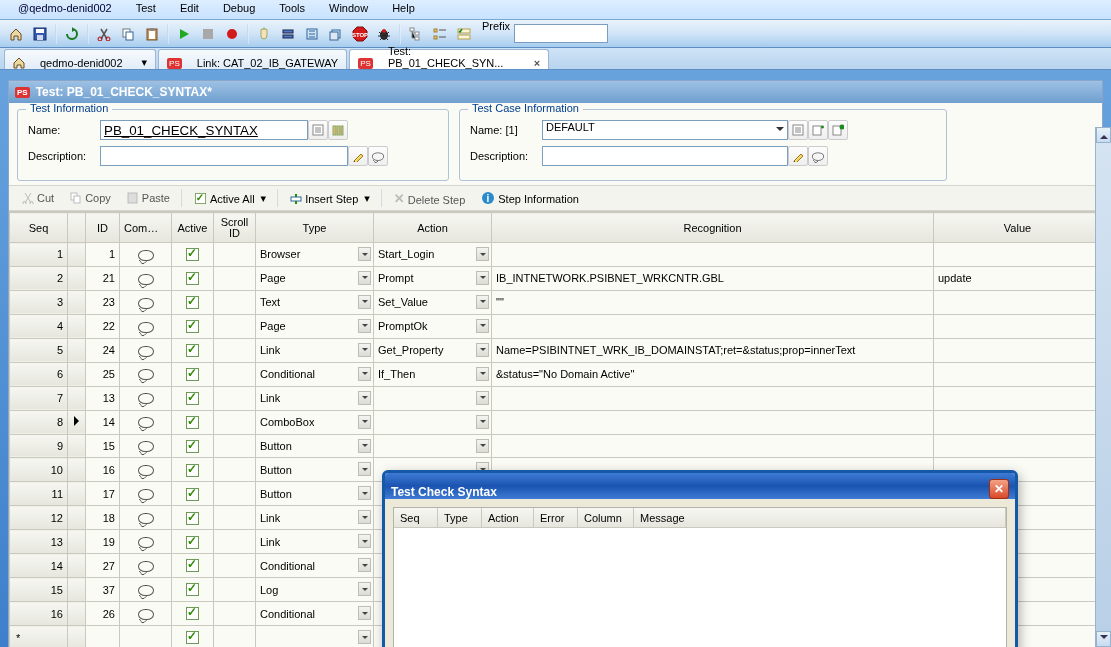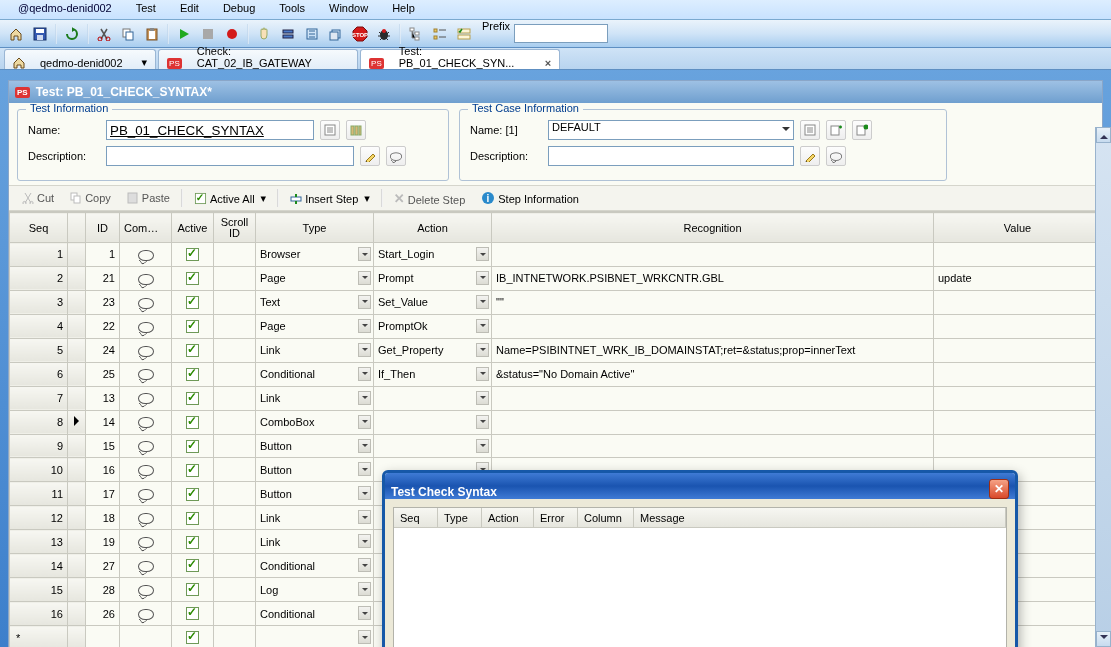--- a/index.html
+++ b/index.html
@@ -17,21 +17,21 @@
 .tab{height:20px;display:flex;align-items:flex-end;padding:0 8px;background:linear-gradient(#f6fafd,#e2edf8);border:1px solid #9ab6d4;border-bottom:none;border-radius:3px 3px 0 0;gap:15px;max-width:200px}
 .tab.active{background:#fff}
 .tab .close{margin-left:4px;font-weight:bold;color:#555}
 .content{flex:1;position:relative;overflow:hidden;padding:6px 8px 0 8px}
 .inner-window{background:#fff;border:1px solid #8aa6c8;margin-top:4px;height:100%;display:flex;flex-direction:column;overflow:hidden}
 .inner-title{height:22px;background:linear-gradient(#9ec1e4,#6f9fcf);color:#fff;font-weight:bold;display:flex;align-items:center;padding:0 6px;font-size:12px}
 .inner-body{flex:1;background:#fafbf4;display:flex;flex-direction:column;overflow:hidden}
 .info-row{display:flex;gap:10px;padding:6px 8px 4px 8px}
 .fieldset{border:1px solid #b0c2d6;border-radius:3px;padding:10px 10px 8px 10px;position:relative;background:#fafbf4}
 .fieldset .legend{position:absolute;top:-8px;left:8px;background:#fafbf4;padding:0 4px;color:#003d8f}
-.fld-row{display:flex;align-items:center;margin-bottom:6px;gap:6px}
+.fld-row{display:flex;align-items:center;margin-bottom:6px;}
 .fld-label{width:72px}
 .text-input{height:20px;border:1px solid #7b9ebd;background:#fff;padding:0 3px}
 .select-input{height:20px;border:1px solid #7b9ebd;background:#fff;padding:0 3px;position:relative}
 .select-input::after{content:"";position:absolute;right:3px;top:6px;border:4px solid transparent;border-top-color:#333}
 .iconbtn{width:20px;height:20px;border:1px solid #ccc;border-radius:2px;background:linear-gradient(#fdfdfd,#eee);display:flex;align-items:center;justify-content:center}
 .edit-toolbar{height:26px;background:#f4f4ee;border-top:1px solid #d5d5cc;border-bottom:1px solid #d5d5cc;display:flex;align-items:center;padding:0 6px;gap:2px}
 .edit-toolbar .ebt{display:flex;align-items:flex-end;gap:3px;padding:2px 6px;border:1px solid transparent;border-radius:2px;color:#555}
 .edit-toolbar .ebt.enabled{color:#000}
 .edit-toolbar .esep{width:2px;height:18px;background:linear-gradient(to right,#ccc,#fff);margin:0 2px}
 .grid-wrap{flex:1;overflow:hidden;display:flex;border-top:1px solid #c9c9c0;position:relative}
@@ -212,21 +212,21 @@
     <span>
           <svg width="12" height="12">
             <path d="M1 6 6 1 11 6 V11 H8 V8 H4 V11 H1 Z" fill="#edd9a2" stroke="#6a4a1a"></path>
           </svg>
         </span>
     <span>qedmo-denid002</span>
     <span style="margin-left:4px">▾</span>
   </div>
   <div class="tab">
     <span style="background:#d33;color:#fff;font-size:8px;padding:1px 2px;border-radius:2px">PS</span>
-    <span>Check: CAT_02_IB_GATEWAY</span>
+    <span>Link: CAT_02_IB_GATEWAY</span>
   </div>
   <div class="tab active">
     <span style="background:#d33;color:#fff;font-size:8px;padding:1px 2px;border-radius:2px">PS</span>
     <span>Test: PB_01_CHECK_SYN...</span>
     <span class="close">×</span>
   </div>
 </div>
 
 <div class="content">
   <div class="inner-window">
@@ -570,21 +570,21 @@
                   <td class="type-col dd-cell">Conditional<span class="arrow"></span></td>
                   <td class="action-col dd-cell">
                     <span class="arrow"></span>
                   </td>
                   <td class="recog-col"></td>
                   <td class="value-col"></td>
                 </tr>
                 <tr>
                   <td class="seq-col">15</td>
                   <td class="blank-col row-indicator"></td>
-                  <td class="id-col">28</td>
+                  <td class="id-col">37</td>
                   <td class="comment-col"><span class="bubble"></span></td>
                   <td class="active-col"><span class="chk"></span></td>
                   <td class="scroll-col"></td>
                   <td class="type-col dd-cell">Log<span class="arrow"></span></td>
                   <td class="action-col dd-cell">
                     <span class="arrow"></span>
                   </td>
                   <td class="recog-col"></td>
                   <td class="value-col"></td>
                 </tr>

